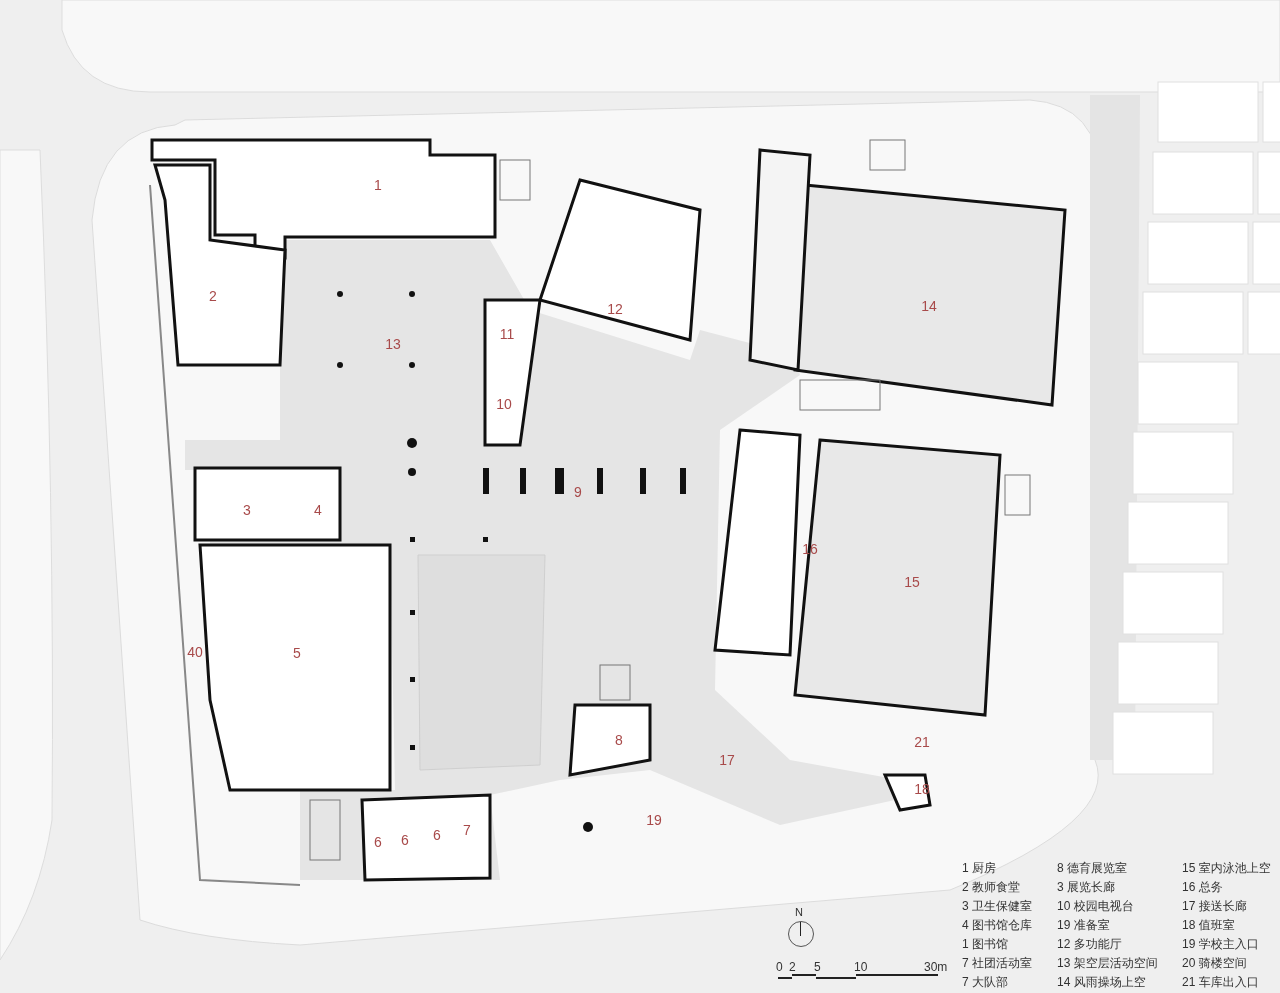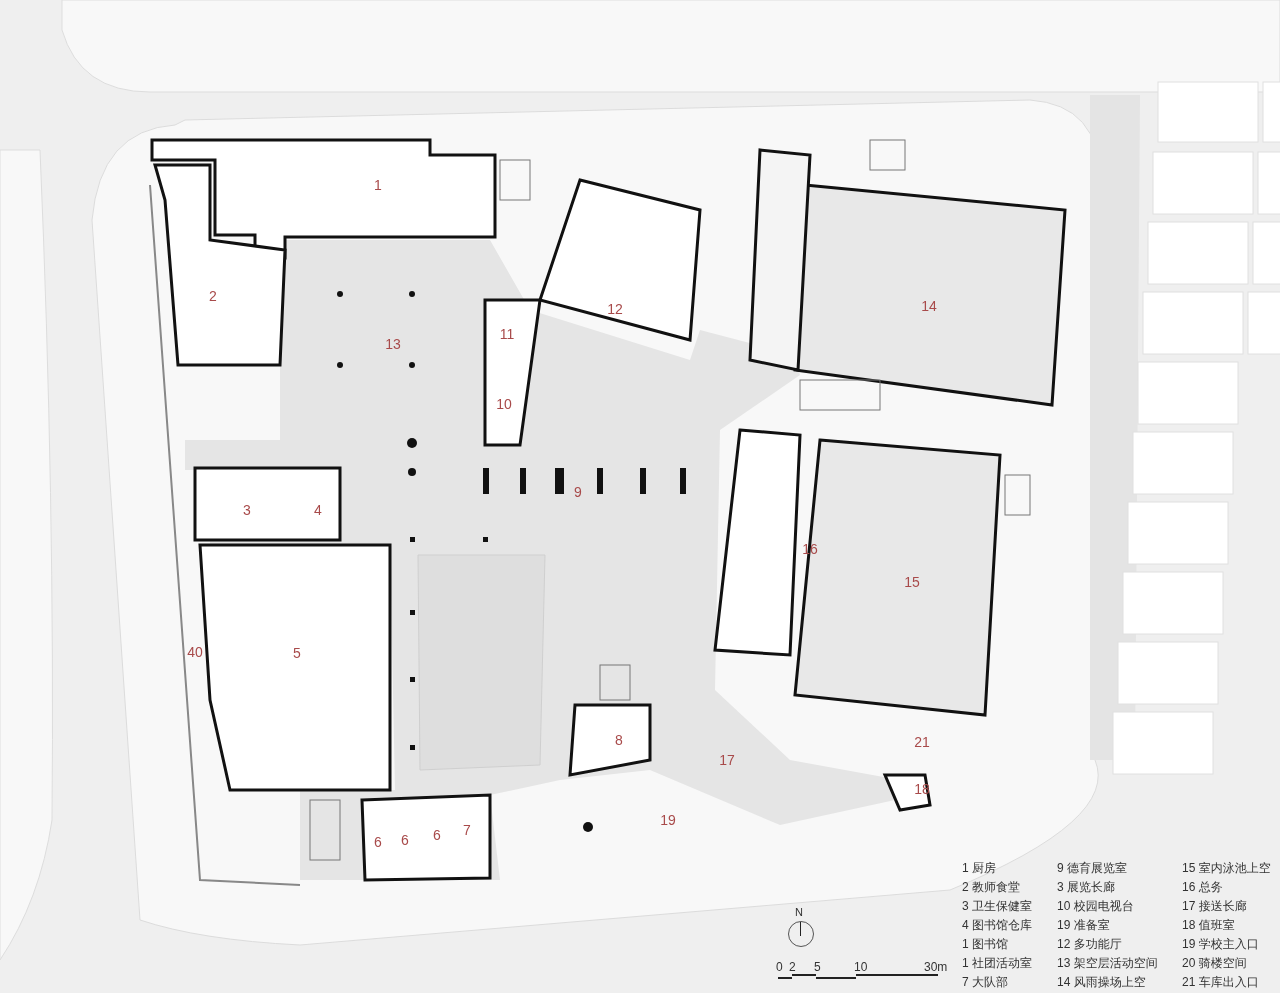--- a/index.html
+++ b/index.html
@@ -115,42 +115,42 @@
   <span class="room-label" style="left:578px;top:492px">9</span>
   <span class="room-label" style="left:504px;top:404px">10</span>
   <span class="room-label" style="left:507px;top:334px">11</span>
   <span class="room-label" style="left:615px;top:309px">12</span>
   <span class="room-label" style="left:393px;top:344px">13</span>
   <span class="room-label" style="left:929px;top:306px">14</span>
   <span class="room-label" style="left:912px;top:582px">15</span>
   <span class="room-label" style="left:810px;top:549px">16</span>
   <span class="room-label" style="left:727px;top:760px">17</span>
   <span class="room-label" style="left:922px;top:789px">18</span>
-  <span class="room-label" style="left:668px;top:820px">19</span>
+  <span class="room-label" style="left:654px;top:820px">19</span>
   <span class="room-label" style="left:195px;top:652px">40</span>
   <span class="room-label" style="left:922px;top:742px">21</span>
 </div>
 
 <div class="legend">
   <div>1 厨房</div>
-  <div>9 德育展览室</div>
+  <div>8 德育展览室</div>
   <div>15 室内泳池上空</div>
   <div>2 教师食堂</div>
   <div>3 展览长廊</div>
   <div>16 总务</div>
   <div>3 卫生保健室</div>
   <div>10 校园电视台</div>
   <div>17 接送长廊</div>
   <div>4 图书馆仓库</div>
   <div>19 准备室</div>
   <div>18 值班室</div>
   <div>1 图书馆</div>
   <div>12 多功能厅</div>
   <div>19 学校主入口</div>
-  <div>1 社团活动室</div>
+  <div>7 社团活动室</div>
   <div>13 架空层活动空间</div>
   <div>20 骑楼空间</div>
   <div>7 大队部</div>
   <div>14 风雨操场上空</div>
   <div>21 车库出入口</div>
 </div>
 
 <div class="compass">
   <span class="n">N</span>
   <div class="circle"></div>

